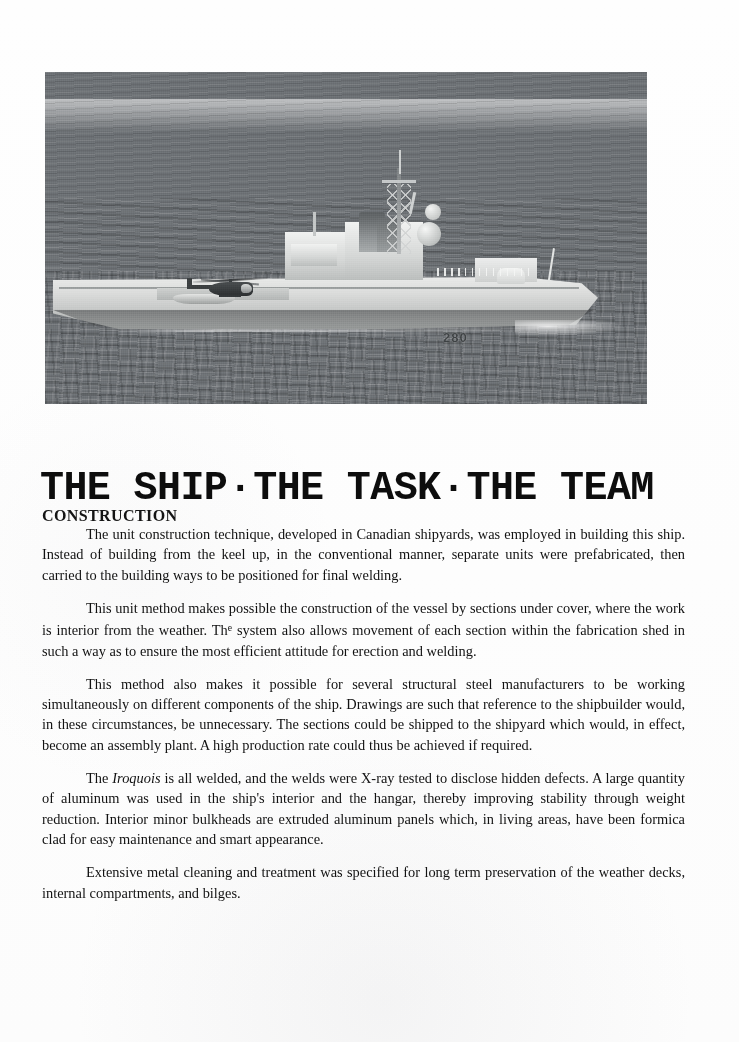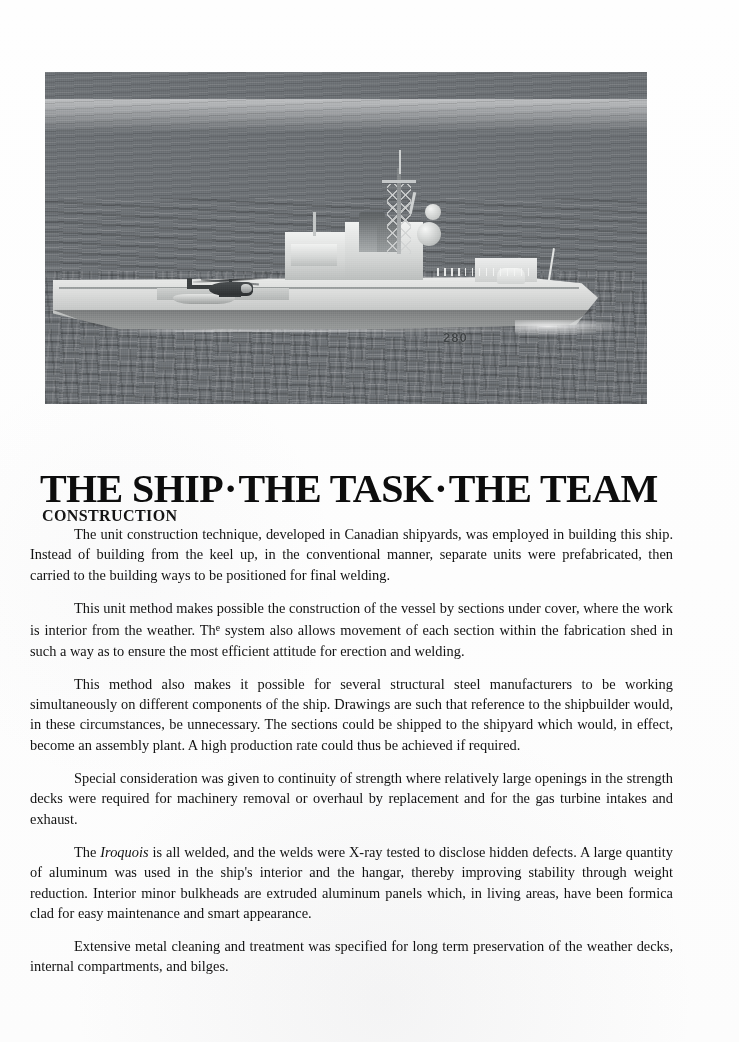--- a/index.html
+++ b/index.html
@@ -258,21 +258,21 @@
     position: absolute; left: 34px; top: 27px; width: 22px; height: 2px;
     background: #34383a;
   }
 
   
   .title {
     position: absolute;
     left: 40px;
     top: 441px;
     width: 660px;
-    font-family: Liberation Serif, serif;
+    font-family: Liberation Mono, monospace;
     font-weight: 700;
     font-size: 40px;
     line-height: 42px;
     letter-spacing: -0.6px;
     color: #0d0d0d;
     white-space: nowrap;
   }
   .title .sep {
     letter-spacing: 0;
     padding: 0 1px;
@@ -284,21 +284,21 @@
     top: 494px;
     font-family: "Liberation Serif", "DejaVu Serif", serif;
     font-weight: 700;
     font-size: 16px;
     letter-spacing: 0.4px;
     color: #141414;
   }
 
   .body-col {
     position: absolute;
-    left: 30px;
+    left: 42px;
     top: 524px;
     width: 643px;
     font-size: 14.4px;
     line-height: 20.3px;
     color: #121212;
     text-align: justify;
     text-justify: inter-word;
   }
   .body-col p {
     margin: 0 0 13px 0;
@@ -378,20 +378,19 @@
 
   <h2 class="subhead">CONSTRUCTION</h2>
 
   <div class="body-col">
     <p>The unit construction technique, developed in Canadian shipyards, was employed in building this ship. Instead of building from the keel up, in the conventional manner, separate units were prefabricated, then carried to the building ways to be positioned for final welding.</p>
 
     <p><span>This unit method makes possible the construction of the vessel by sections under cover, where the work is interior from the weather. Th</span><span class="sup-e">e</span><span> system also allows movement of each section within the fabrication shed in such a way as to ensure the most efficient attitude for erection and welding.</span></p>
 
     <p>This method also makes it possible for several structural steel manufacturers to be working simultaneously on different components of the ship. Drawings are such that reference to the shipbuilder would, in these circumstances, be unnecessary. The sections could be shipped to the shipyard which would, in effect, become an assembly plant. A high production rate could thus be achieved if required.</p>
 
-    <p>Special consideration was given to continuity of strength where relatively large openings in the strength decks were required for machinery removal or overhaul by replacement and for the gas turbine intakes and exhaust.</p>
 
     <p><span>The </span><i>Iroquois</i><span> is all welded, and the welds were X-ray tested to disclose hidden defects. A large quantity of aluminum was used in the ship's interior and the hangar, thereby improving stability through weight reduction. Interior minor bulkheads are extruded aluminum panels which, in living areas, have been formica clad for easy maintenance and smart appearance.</span></p>
 
     <p>Extensive metal cleaning and treatment was specified for long term preservation of the weather decks, internal compartments, and bilges.</p>
   </div>
 
 </div>
 
 </body></html>

